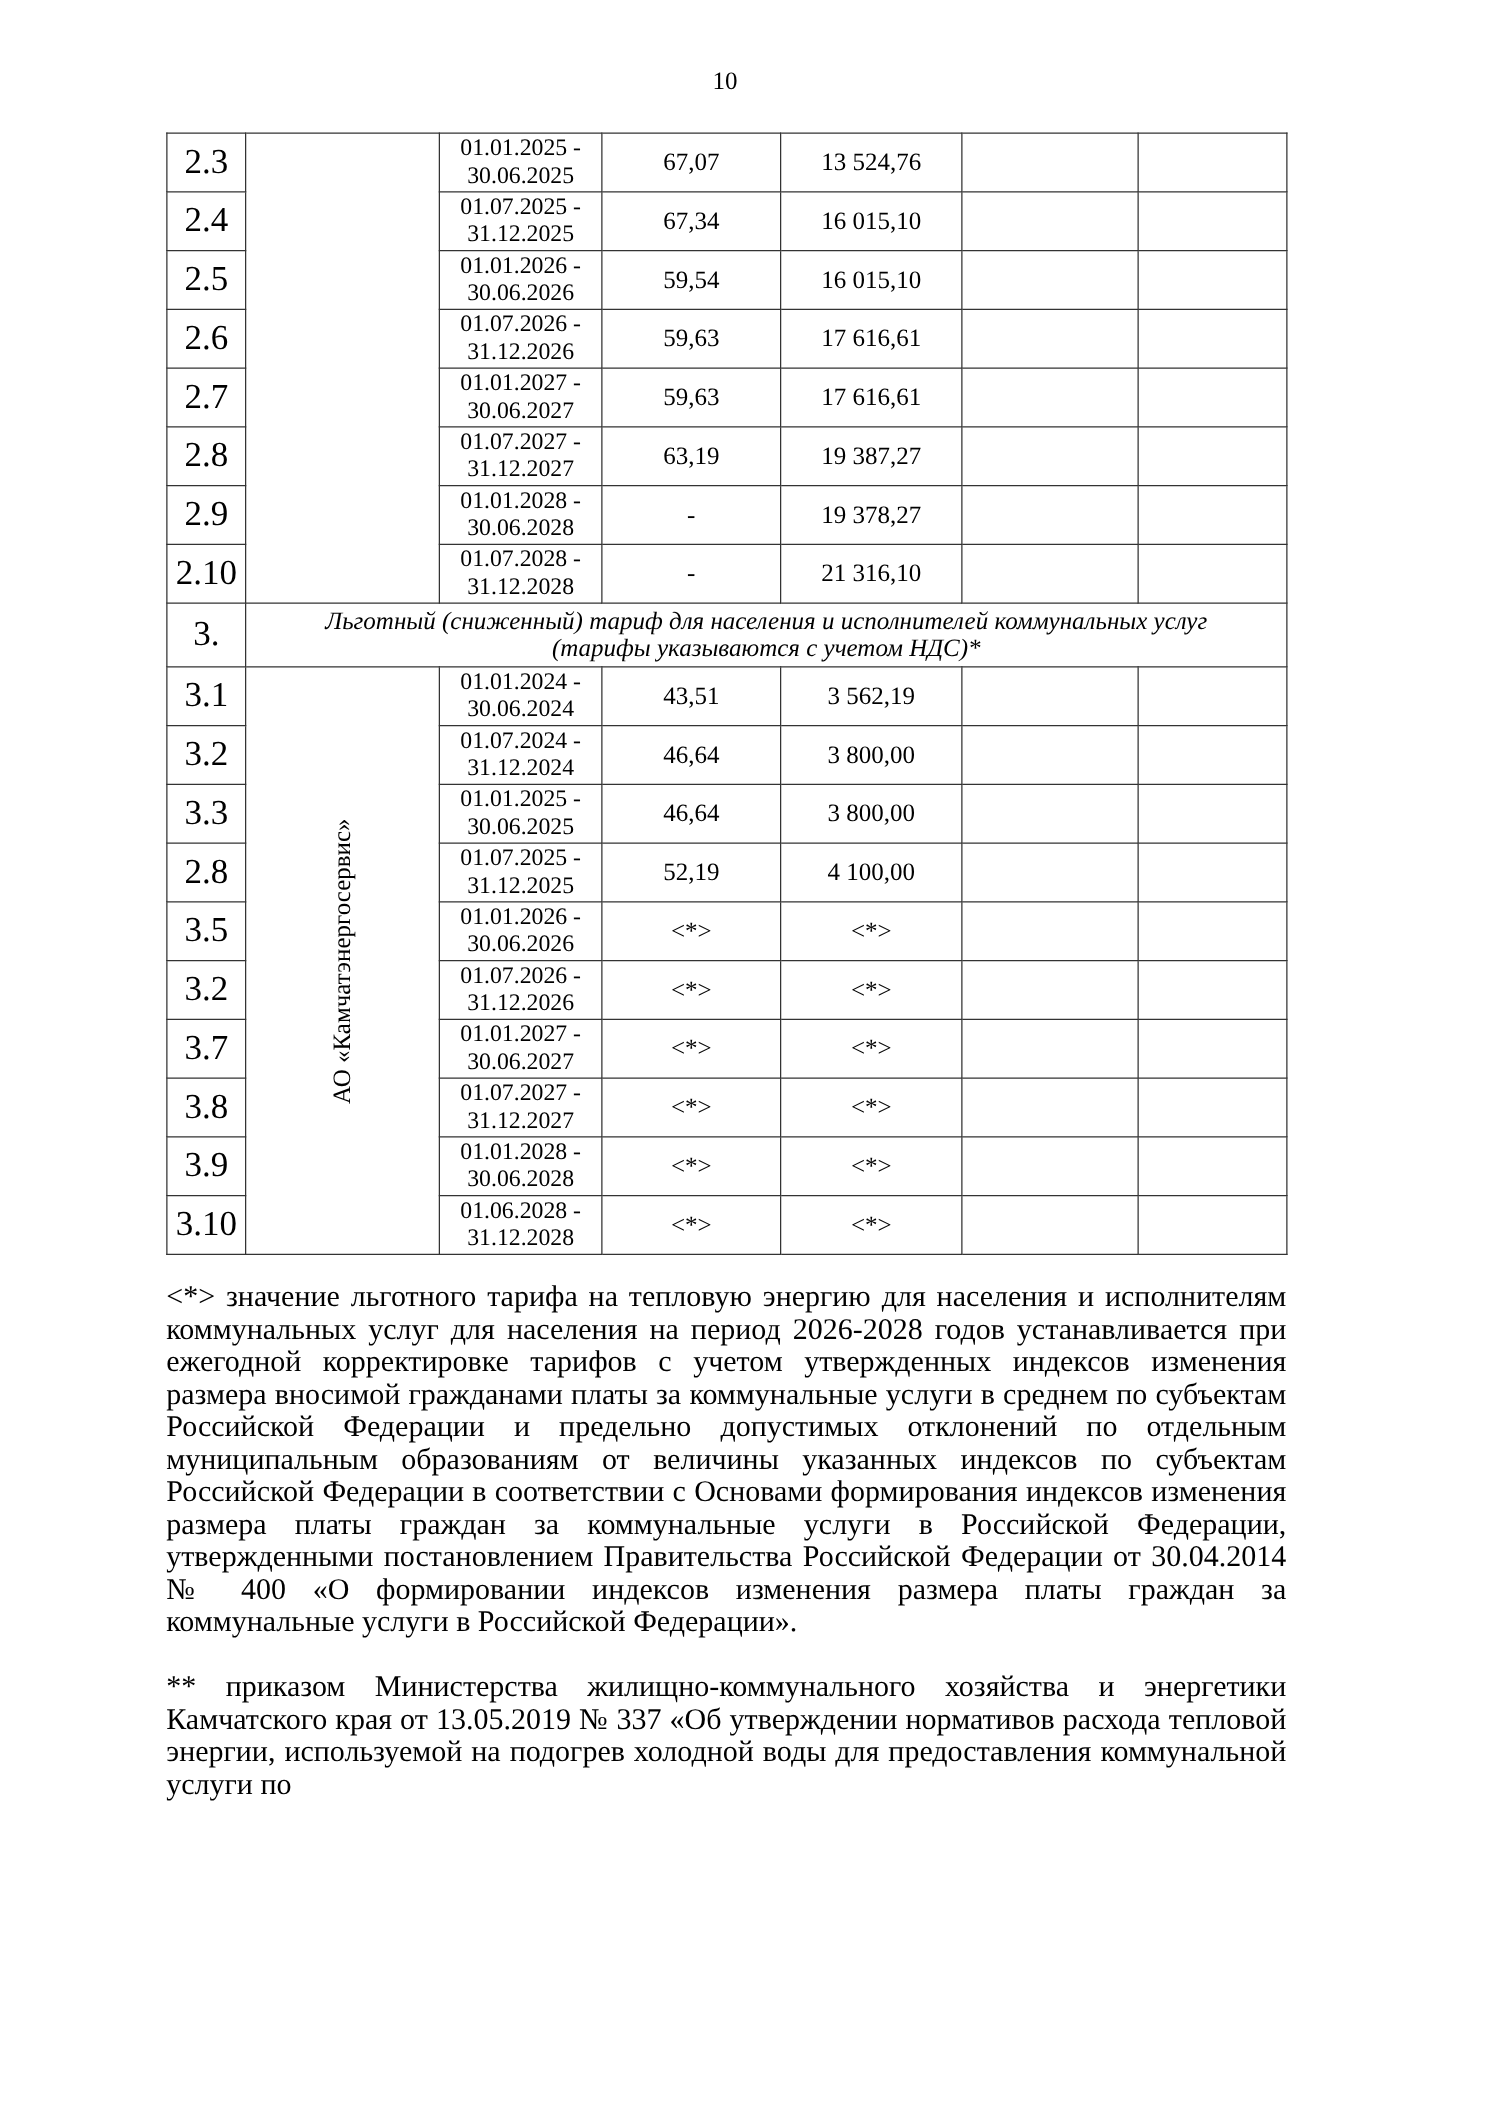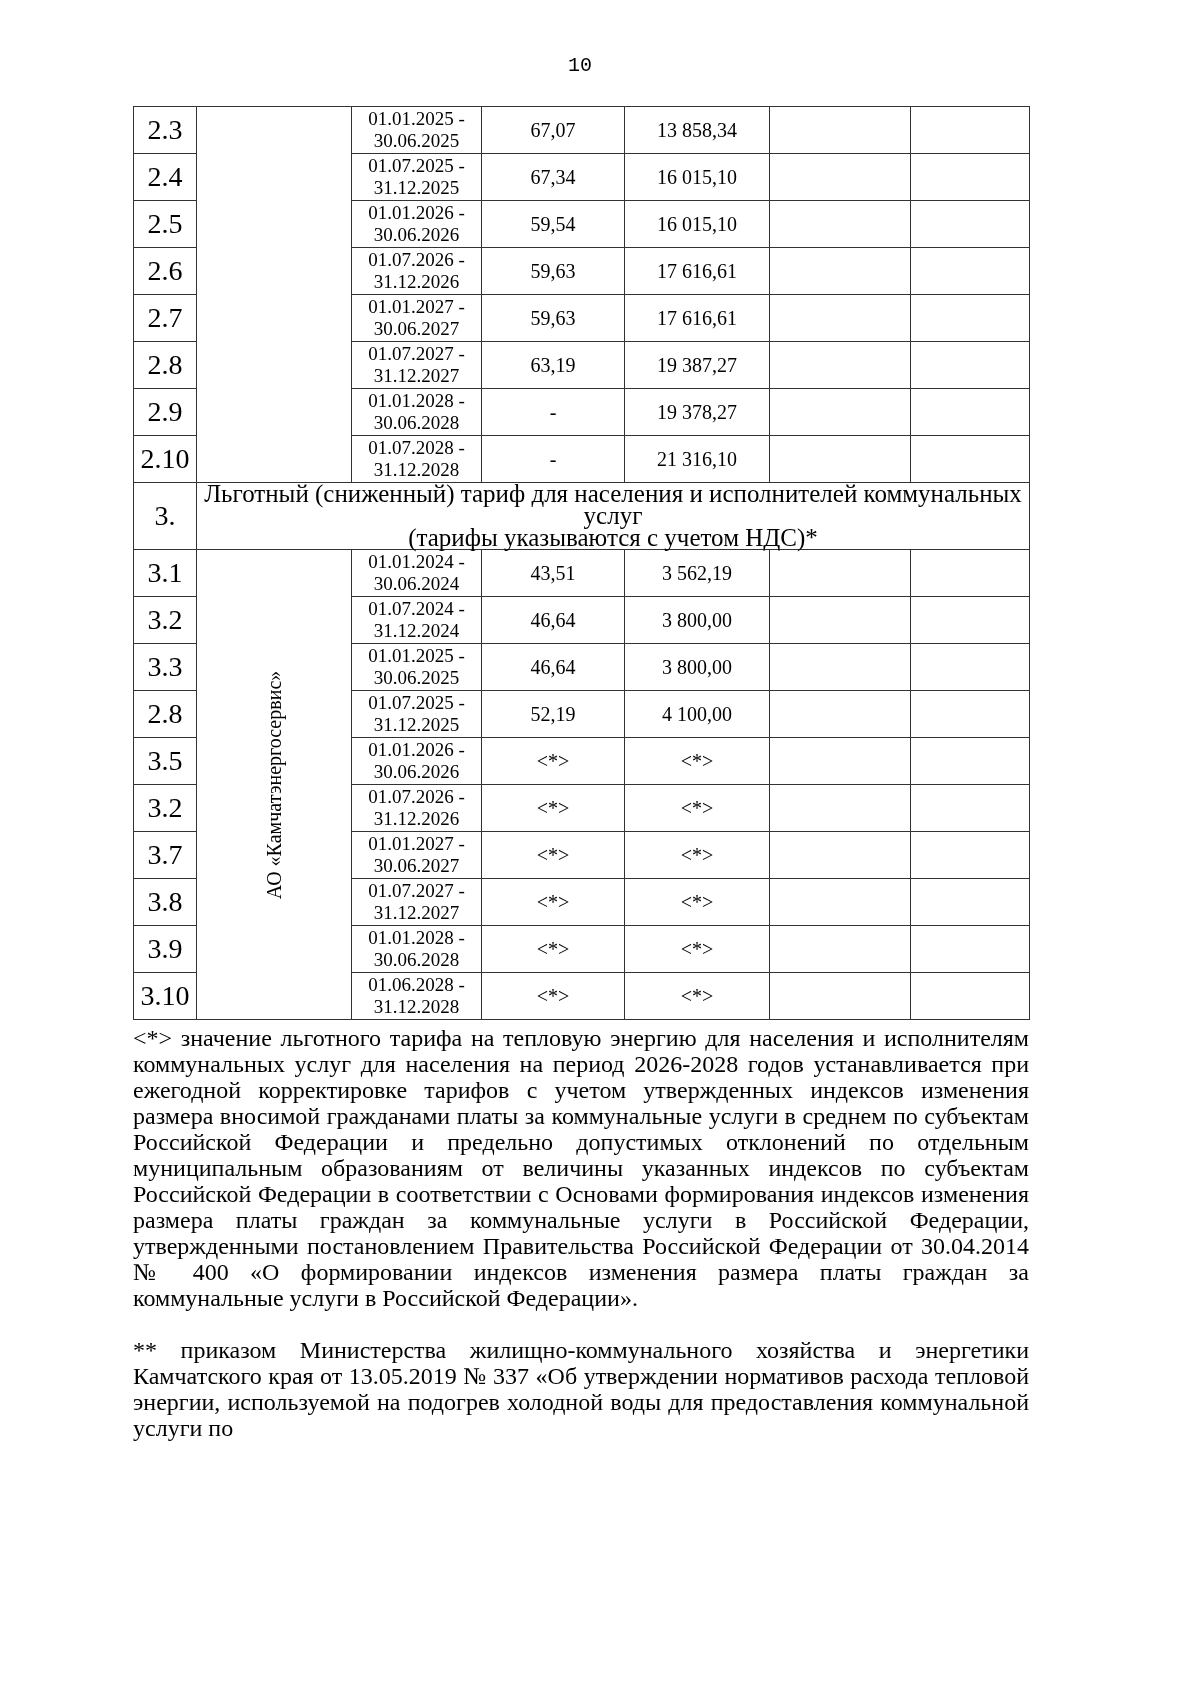--- a/index.html
+++ b/index.html
@@ -1,24 +1,24 @@
 <!DOCTYPE html>
 <html><head>
 <meta charset="utf-8">
 <style>
   html, body { margin: 0; padding: 0; background: #ffffff; }
   body { width: 1200px; height: 1698px; position: relative; font-family: "Liberation Serif", "DejaVu Serif", serif; color: #000; overflow: hidden; }
-  .page-number { position: absolute; top: 54px; left: 0; width: 1160px; text-align: center; font-size: 20px; font-family: Liberation Mono, monospace; }
+  .page-number { position: absolute; top: 54px; left: 0; width: 1160px; text-align: center; font-size: 20px; }
   table.tariffs { position: absolute; top: 106px; left: 133px; width: 896px; border-collapse: collapse; table-layout: fixed; font-size: 20px; }
   table.tariffs td { border: 1.5px solid #333; text-align: center; vertical-align: middle; padding: 0; height: 46px; line-height: 22px; }
   td.num { font-size: 28px; }
   td.period { font-size: 19px; line-height: 21px; }
   td.org { position: relative; }
   td.org .rot { position: absolute; left: 50%; top: 50%; transform: translate(-50%, -50%) rotate(-90deg); white-space: nowrap; font-size: 20px; }
-  td.section { font-size: 25px; line-height: 25px; padding: 0 4px; }
+  td.section { font-size: 20px; line-height: 25px; padding: 0 4px; font-style: italic; }
   .footnotes { position: absolute; top: 1025px; left: 133px; width: 896px; font-size: 24px; line-height: 26px; text-align: justify; }
   .footnotes p { margin: 0; }
   .footnotes p.gap { margin-top: 26px; }
 </style>
 </head>
 <body>
 
 <div class="page-number">10</div>
 
 <table class="tariffs">
@@ -30,21 +30,21 @@
       <col style="width:145px">
       <col style="width:141px">
       <col style="width:119px">
   </colgroup>
   <tbody id="tbody">
       <tr>
         <td class="num">2.3</td>
         <td class="org" rowspan="8" style="border-top:1.5px solid #333;border-bottom:1.5px solid #333;"></td>
         <td class="period"><span>01.01.2025 -</span><br><span>30.06.2025</span></td>
         <td>67,07</td>
-        <td>13 858,34</td>
+        <td>13 524,76</td>
         <td></td>
         <td></td>
       </tr>
       <tr>
         <td class="num">2.4</td>
         <td class="period"><span>01.07.2025 -</span><br><span>31.12.2025</span></td>
         <td>67,34</td>
         <td>16 015,10</td>
         <td></td>
         <td></td>

